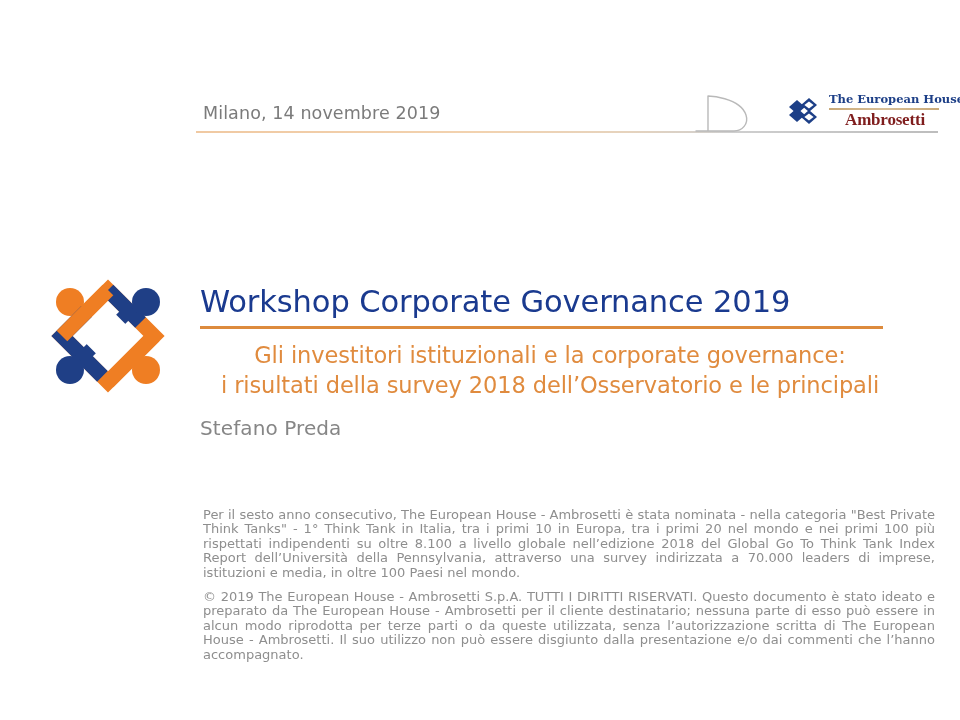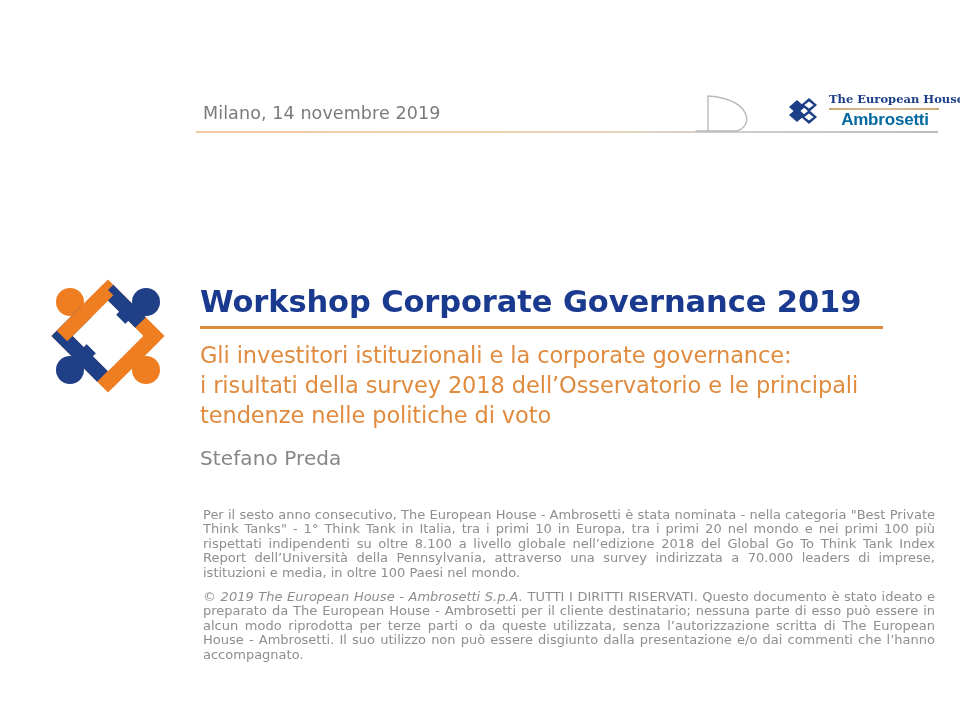--- a/index.html
+++ b/index.html
@@ -94,24 +94,24 @@
   }
 
   #brand-divider {
     width: 110px;
     height: 1.5px;
     background: linear-gradient(to right, #c9a978, #d8bf98, #c9a978);
     margin: 1px 0 0 0;
   }
 
   #brand-line2 {
-    font-family: Liberation Sans, sans-serif;
+    font-family: Liberation Serif, serif;
     font-weight: bold;
     font-size: 17px;
-    color: #0369a1;
+    color: #7f1d1d;
     white-space: nowrap;
     line-height: 20px;
     letter-spacing: -0.2px;
   }
 
   
   #hero-mark {
     position: absolute;
     left: 42px;
     top: 270px;
@@ -122,40 +122,41 @@
   
   #title-block {
     position: absolute;
     left: 200px;
     top: 283px;
     width: 700px;
   }
 
   #slide-title {
     font-size: 30.5px;
-    font-weight: bold;
+    font-weight: normal;
     color: #1a3a8f;
     letter-spacing: -0.1px;
     line-height: 38px;
     white-space: nowrap;
   }
 
   #title-rule {
     margin-top: 5px;
     width: 683px;
     height: 2.5px;
     background: #dd8b3d;
   }
 
   #slide-subtitle {
     margin-top: 11px;
     font-size: 22.5px;
     color: #e08b3e;
     line-height: 30px;
     letter-spacing: -0.1px;
+    text-align: center;
   }
 
   #slide-subtitle .sub-line { display: block; white-space: nowrap; }
 
   #slide-author {
     margin-top: 16px;
     font-size: 20px;
     color: #868686;
     letter-spacing: 0.1px;
     white-space: nowrap;
@@ -174,21 +175,21 @@
     color: #8e8e8e;
     font-size: 13px;
     line-height: 14.4px;
     text-align: justify;
   }
 
   #legal-note { margin-bottom: 0; }
 
   #copyright-note { margin-top: 10px !important; }
 
-  #copyright-note .cr-italic { font-style: italic; }
+  #copyright-note .cr-italic { }
 </style>
 </head>
 <body>
 
 <div id="slide">
 
   <div id="header">
 
     <div id="header-date">Milano, 14 novembre 2019</div>
 
@@ -260,21 +261,20 @@
 
   <div id="title-block">
 
     <div id="slide-title">Workshop Corporate Governance 2019</div>
 
     <div id="title-rule"></div>
 
     <div id="slide-subtitle">
       <span class="sub-line">Gli investitori istituzionali e la corporate governance:</span>
       <span class="sub-line">i risultati della survey 2018 dell’Osservatorio e le principali</span>
-      <span class="sub-line">tendenze nelle politiche di voto</span>
     </div>
 
     <div id="slide-author">Stefano Preda</div>
 
   </div>
 
   <div id="fineprint">
 
     <p id="legal-note">Per il sesto anno consecutivo, The European House - Ambrosetti è stata nominata - nella categoria "Best Private Think Tanks" - 1° Think Tank in Italia, tra i primi 10 in Europa, tra i primi 20 nel mondo e nei primi 100 più rispettati indipendenti su oltre 8.100 a livello globale nell’edizione 2018 del Global Go To Think Tank Index Report dell’Università della Pennsylvania, attraverso una survey indirizzata a 70.000 leaders di imprese, istituzioni e media, in oltre 100 Paesi nel mondo.</p>
 

